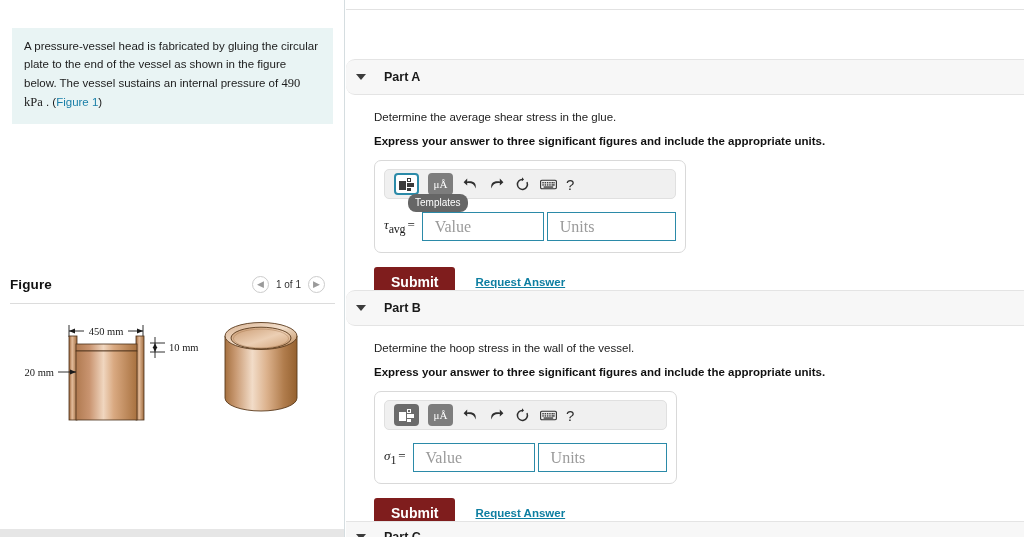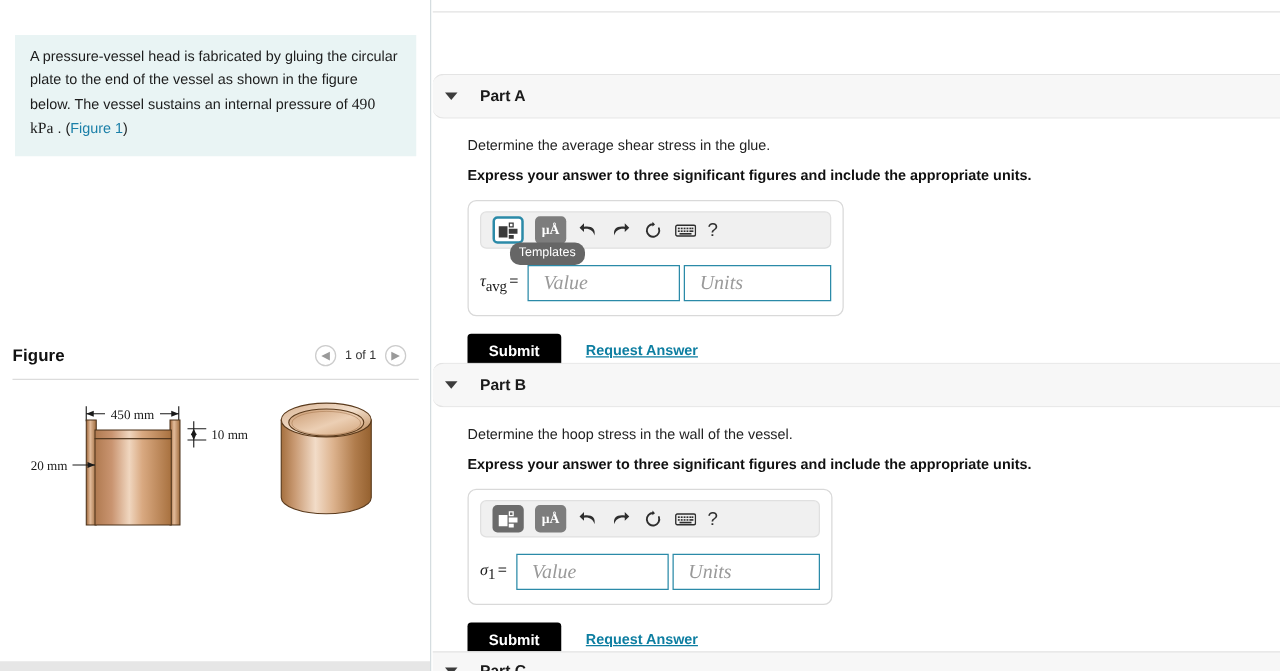--- a/index.html
+++ b/index.html
@@ -183,21 +183,21 @@
     align-items: center;
     justify-content: center;
     cursor: pointer;
     position: relative;
   }
   .tool-btn.highlighted {
     background: #ffffff;
     border: 2px solid #2b8aa8;
     box-shadow: 0 0 0 1px #ffffff inset;
   }
-  .tool-btn.dim { background: #7d7d7d; font-weight: bold; }
+  .tool-btn.dim { background: #7d7d7d; }
 
   
   .tpl-glyph { position: relative; width: 15px; height: 13px; }
   .tpl-glyph i {
     position: absolute;
     display: block;
     background: #ffffff;
   }
   .tool-btn.highlighted .tpl-glyph i.solid { background: #3a3a3a; }
   .tool-btn.highlighted .tpl-glyph i.outline {
@@ -272,37 +272,36 @@
     margin-left: 2px;
   }
   .field {
     height: 29px;
     border: 1px solid #2b8aa8;
     background: #fff;
     display: flex;
     align-items: center;
     padding-left: 12px;
     font-family: "Liberation Serif", serif;
-    font-style: italic;
     font-size: 16px;
     color: #9a9a9a;
     cursor: text;
   }
   .field.value-field { width: 122px; }
-  .field.units-field { width: 118px; margin-left: 3px; }
+  .field.units-field { width: 129px; margin-left: 3px; }
 
   .actions-row {
     display: flex;
     align-items: center;
     margin-top: 14px;
   }
   .submit-btn {
-    background: #000000;
+    background: #7f1d1d;
     color: #ffffff;
-    font-size: 12px;
+    font-size: 14px;
     font-weight: bold;
     border: none;
     border-radius: 3px;
     padding: 7px 17px;
     cursor: pointer;
     font-family: "Liberation Sans", sans-serif;
   }
   .request-link {
     margin-left: 20px;
     color: #0d7ea1;

